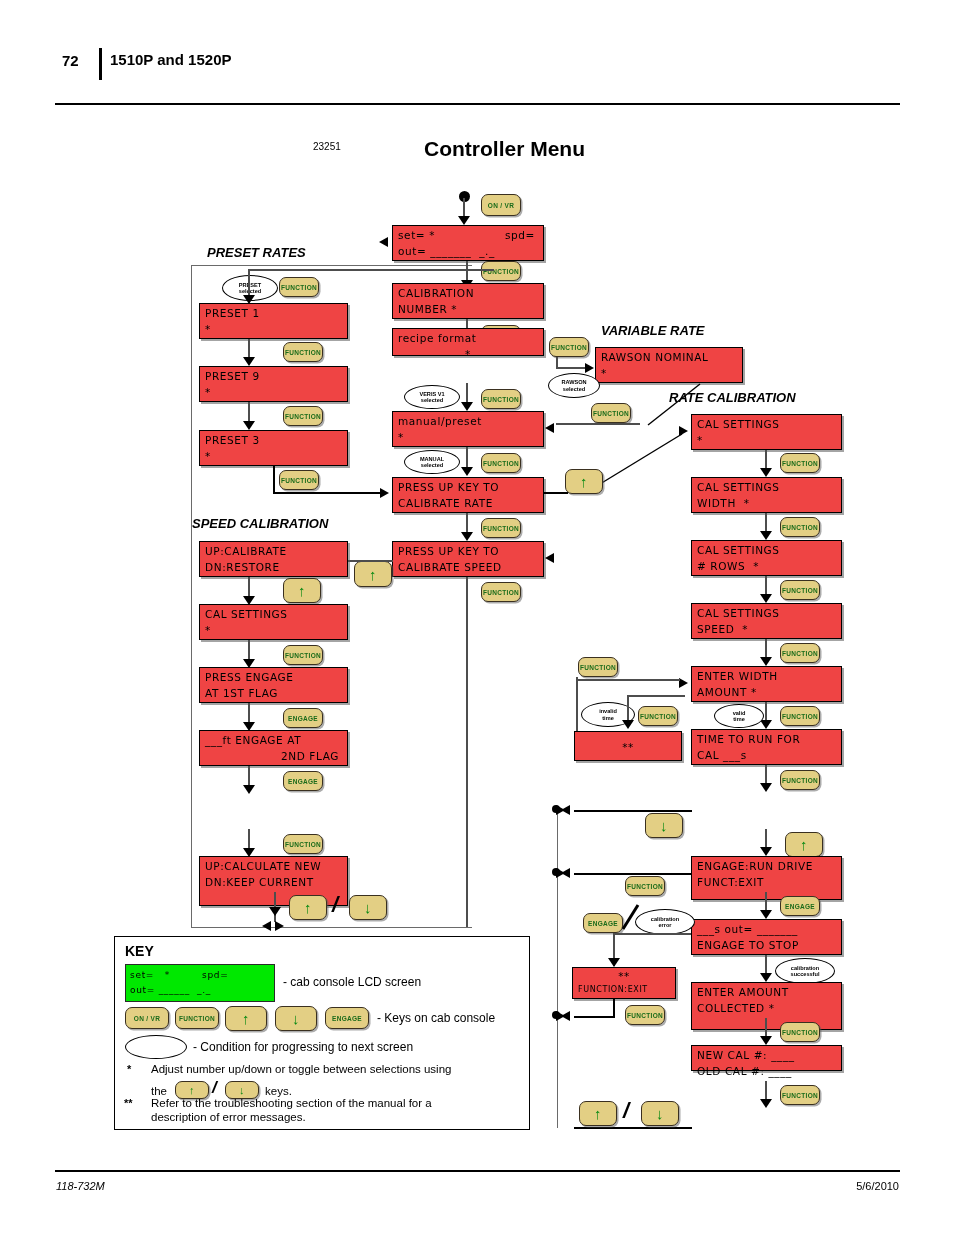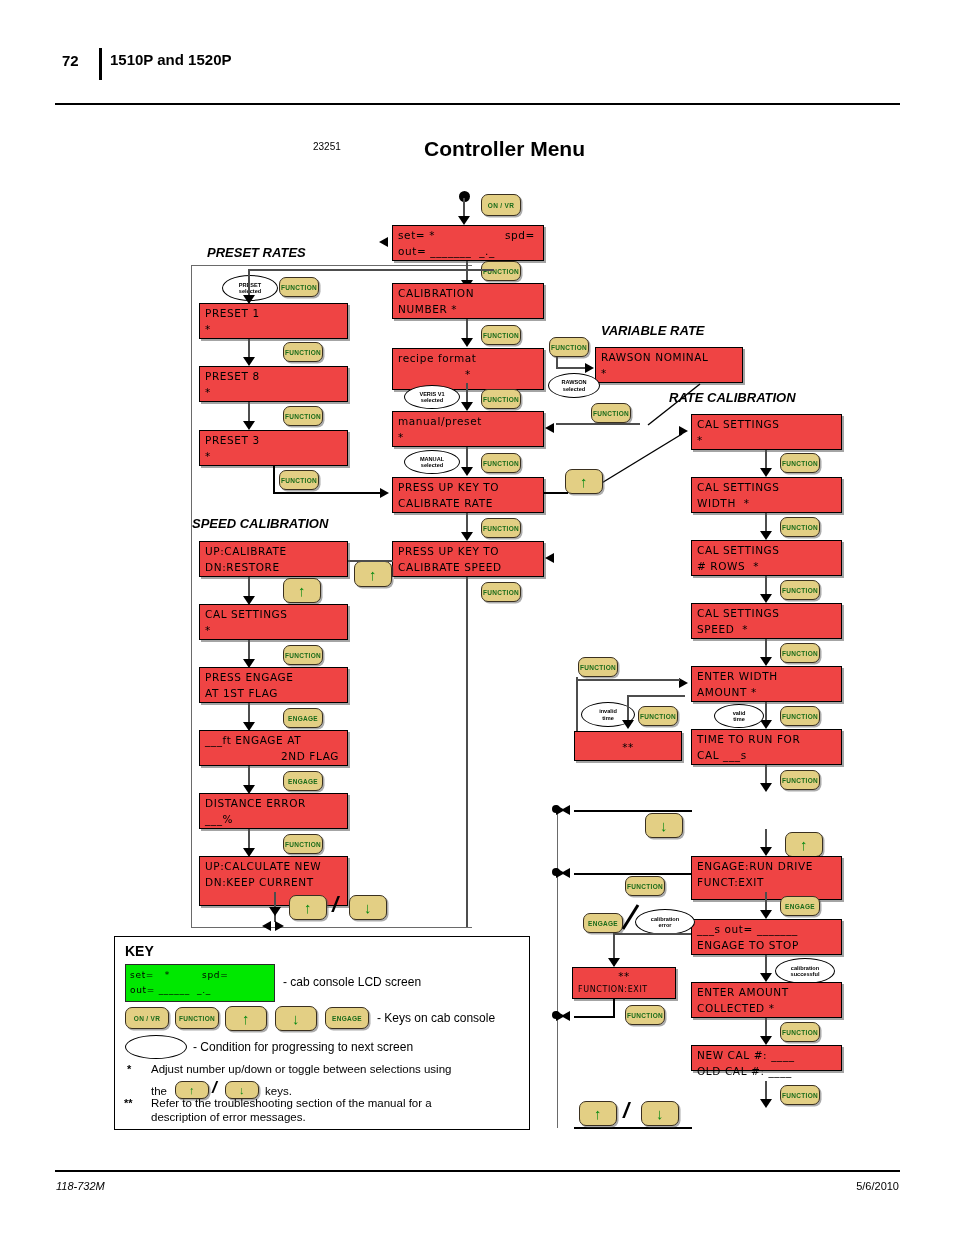--- a/index.html
+++ b/index.html
@@ -107,21 +107,21 @@
 
   <div class="lcd" style="left:392px;top:283px;width:152px;height:36px;">
     <div class="l1">CALIBRATION</div>
     <div class="l2">NUMBER *</div>
   </div>
 
   <div class="ln" style="left:466px;top:319px;width:2px;height:26px;"></div>
   <div class="tri dn" style="left:461px;top:338px;"></div>
   <div class="btn wide" style="left:481px;top:325px;width:40px;height:20px;">FUNCTION</div>
 
-  <div class="lcd" style="left:392px;top:348px;width:152px;height:42px;">
+  <div class="lcd" style="left:392px;top:328px;width:152px;height:28px;">
     <div class="l1">recipe format</div>
     <div class="l2 c2">*</div>
   </div>
 
   <div class="ln" style="left:466px;top:383px;width:2px;height:26px;"></div>
   <div class="tri dn" style="left:461px;top:402px;"></div>
   <div class="btn wide" style="left:481px;top:389px;width:40px;height:20px;">FUNCTION</div>
   <div class="oval" style="left:404px;top:385px;width:54px;height:22px;">
     <span>VERIS V1</span>
     <span>selected</span>
@@ -176,21 +176,21 @@
 
   <div class="lcd" style="left:199px;top:303px;width:149px;height:36px;">
     <div class="l1">PRESET 1</div>
     <div class="l2">*</div>
   </div>
   <div class="ln" style="left:248px;top:339px;width:2px;height:24px;"></div>
   <div class="tri dn" style="left:243px;top:357px;"></div>
   <div class="btn wide" style="left:283px;top:342px;width:40px;height:20px;">FUNCTION</div>
 
   <div class="lcd" style="left:199px;top:366px;width:149px;height:36px;">
-    <div class="l1">PRESET 8</div>
+    <div class="l1">PRESET 9</div>
     <div class="l2">*</div>
   </div>
   <div class="ln" style="left:248px;top:402px;width:2px;height:25px;"></div>
   <div class="tri dn" style="left:243px;top:421px;"></div>
   <div class="btn wide" style="left:283px;top:406px;width:40px;height:20px;">FUNCTION</div>
 
   <div class="lcd" style="left:199px;top:430px;width:149px;height:36px;">
     <div class="l1">PRESET 3</div>
     <div class="l2">*</div>
   </div>
@@ -226,24 +226,20 @@
   <div class="btn wide" style="left:283px;top:708px;width:40px;height:20px;">ENGAGE</div>
 
   <div class="lcd" style="left:199px;top:730px;width:149px;height:36px;">
     <div class="l1">___ft ENGAGE AT</div>
     <div class="l2 r1">2ND FLAG</div>
   </div>
   <div class="ln" style="left:248px;top:766px;width:2px;height:26px;"></div>
   <div class="tri dn" style="left:243px;top:785px;"></div>
   <div class="btn wide" style="left:283px;top:771px;width:40px;height:20px;">ENGAGE</div>
 
-  <div class="lcd" style="left:199px;top:793px;width:149px;height:36px;">
-    <div class="l1">DISTANCE ERROR</div>
-    <div class="l2">___%</div>
-  </div>
   <div class="ln" style="left:248px;top:829px;width:2px;height:26px;"></div>
   <div class="tri dn" style="left:243px;top:848px;"></div>
   <div class="btn wide" style="left:283px;top:834px;width:40px;height:20px;">FUNCTION</div>
 
   <div class="lcd" style="left:199px;top:856px;width:149px;height:50px;">
     <div class="l1">UP:CALCULATE NEW</div>
     <div class="l2">DN:KEEP CURRENT</div>
   </div>
   <div class="ln" style="left:274px;top:892px;width:2px;height:30px;"></div>
   <div class="tri dn" style="left:269px;top:907px;"></div>
@@ -374,21 +370,21 @@
     <div class="l1">___s out= _______</div>
     <div class="l2">ENGAGE TO STOP</div>
   </div>
   <div class="ln" style="left:765px;top:955px;width:2px;height:25px;"></div>
   <div class="tri dn" style="left:760px;top:973px;"></div>
   <div class="oval" style="left:775px;top:958px;width:58px;height:24px;">
     <span>calibration</span>
     <span>successful</span>
   </div>
 
-  <div class="lcd" style="left:691px;top:982px;width:151px;height:36px;">
+  <div class="lcd" style="left:691px;top:982px;width:151px;height:48px;">
     <div class="l1">ENTER AMOUNT</div>
     <div class="l2">COLLECTED *</div>
   </div>
   <div class="ln" style="left:765px;top:1018px;width:2px;height:25px;"></div>
   <div class="tri dn" style="left:760px;top:1036px;"></div>
   <div class="btn wide" style="left:780px;top:1022px;width:40px;height:20px;">FUNCTION</div>
 
   <div class="lcd" style="left:691px;top:1045px;width:151px;height:26px;">
     <div class="l1">NEW CAL #: ____</div>
     <div class="l2">OLD CAL #: ____</div>

